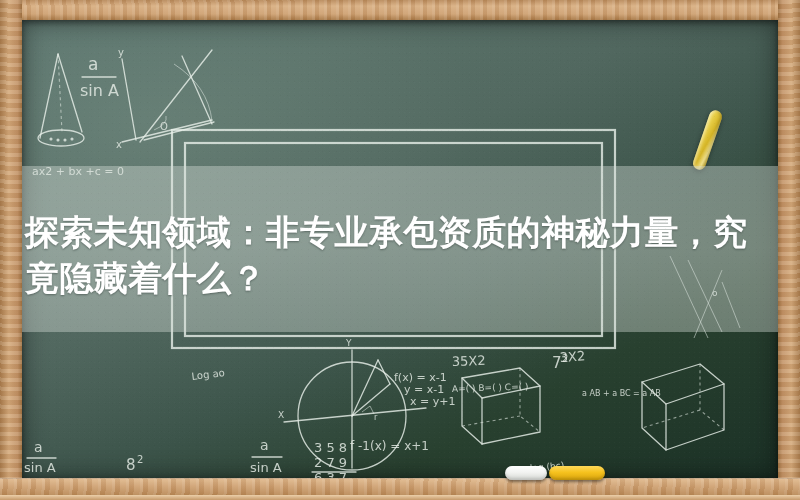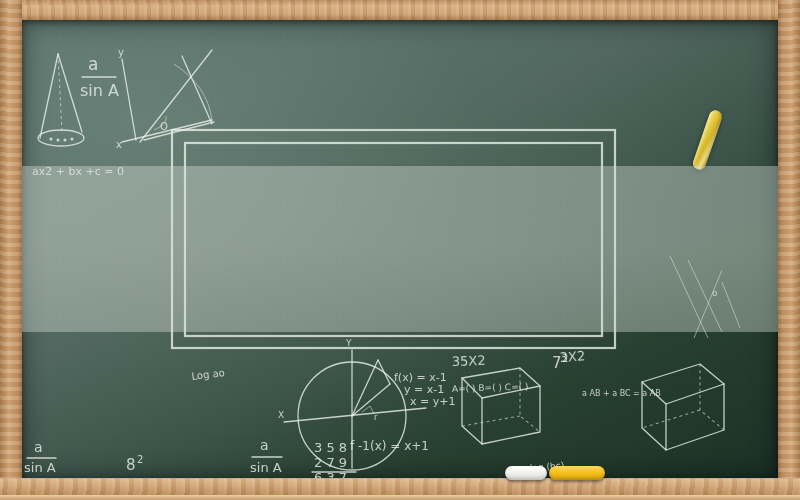--- a/index.html
+++ b/index.html
@@ -270,20 +270,21 @@
         <path class="ink-thin" d="M700 250 L672 318" stroke-opacity=".3"></path>
         <path class="ink-thin" d="M700 262 L718 308" stroke-opacity=".25"></path>
         <text class="ctext" x="690" y="276" font-size="9" fill-opacity=".4">o</text>
       </svg>
     </div>
 
     <div class="chalk-float"></div>
 
     <div class="wash"></div>
 
+    <div class="headline">探索未知领域：非专业承包资质的神秘力量，究竟隐藏着什么？</div>
 
   </div>
 
   <div class="ledge">
     <div class="ledge-lip"></div>
   </div>
   <div class="chalk-white"></div>
   <div class="chalk-yellow"></div>
 
 </div>

